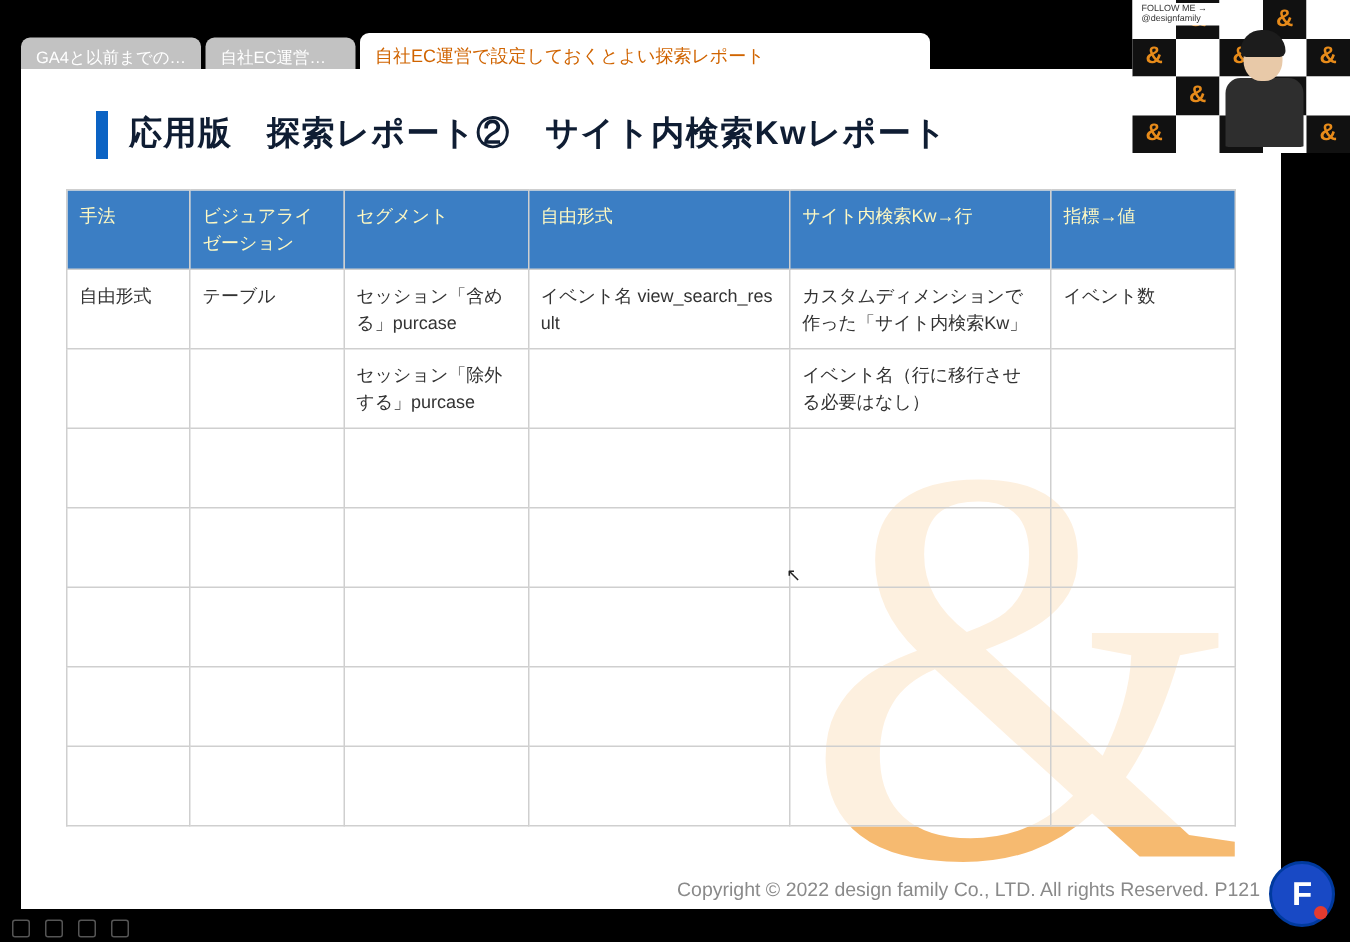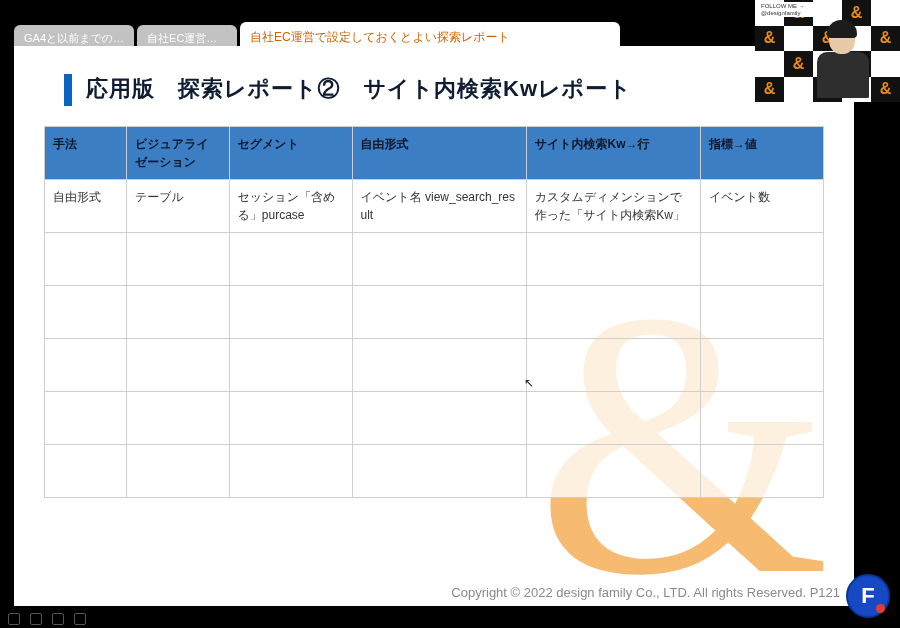--- a/index.html
+++ b/index.html
@@ -14,21 +14,21 @@
 .slide{position:relative;background:#fff;width:840px;height:560px;overflow:hidden}
 
 .deco{position:absolute;right:-60px;top:210px;width:420px;height:420px;pointer-events:none;opacity:.85}
 
 .heading{position:absolute;left:50px;top:28px;display:flex;align-items:flex-start}
 .hbar{width:8px;height:32px;background:#0b63c4;margin-right:14px}
 .htxt{font-size:22px;font-weight:bold;color:#0f1d33;letter-spacing:1px}
 
 .tbl{position:absolute;left:30px;top:80px;width:780px;border-collapse:collapse;table-layout:fixed;background:rgba(255,255,255,.55)}
 .tbl th,.tbl td{border:1px solid #cfcfcf;font-size:12px;padding:8px 8px;text-align:left;vertical-align:top;line-height:1.5;color:#333;white-space:normal;word-break:break-all}
-.tbl th{background:#3b7ec4;color:#0f172a;font-weight:bold}
+.tbl th{background:#3b7ec4;color:#fef9c3;font-weight:normal}
 .tbl tr.pad td{height:36px}
 .tbl td{background:rgba(255,255,255,.5)}
 
 .foot{position:absolute;right:14px;bottom:6px;font-size:13px;color:#8a8a8a}
 
 .controls{position:absolute;left:0;bottom:0;width:900px;height:18px;background:#000;display:flex;align-items:center;gap:10px;padding-left:8px;box-sizing:border-box}
 .ci{width:10px;height:10px;border:1px solid #555;border-radius:2px}
 
 .webcam{position:absolute;right:0;top:0;width:145px;height:102px;background:#fff}
 .checker{position:absolute;inset:0;display:grid;grid-template-columns:repeat(5,1fr);grid-template-rows:repeat(4,1fr)}
@@ -90,20 +90,28 @@
         </thead>
         <tbody>
           <tr>
             <td>自由形式</td>
             <td>テーブル</td>
             <td>セッション「含める」purcase</td>
             <td>イベント名 view_search_result</td>
             <td>カスタムディメンションで作った「サイト内検索Kw」</td>
             <td>イベント数</td>
           </tr>
+          <tr>
+            <td></td>
+            <td></td>
+            <td>セッション「除外する」purcase</td>
+            <td></td>
+            <td>イベント名（行に移行させる必要はなし）</td>
+            <td></td>
+          </tr>
           <tr class="pad">
             <td></td>
               <td></td>
               <td></td>
               <td></td>
               <td></td>
               <td></td>
           </tr>
           <tr class="pad">
             <td></td>

